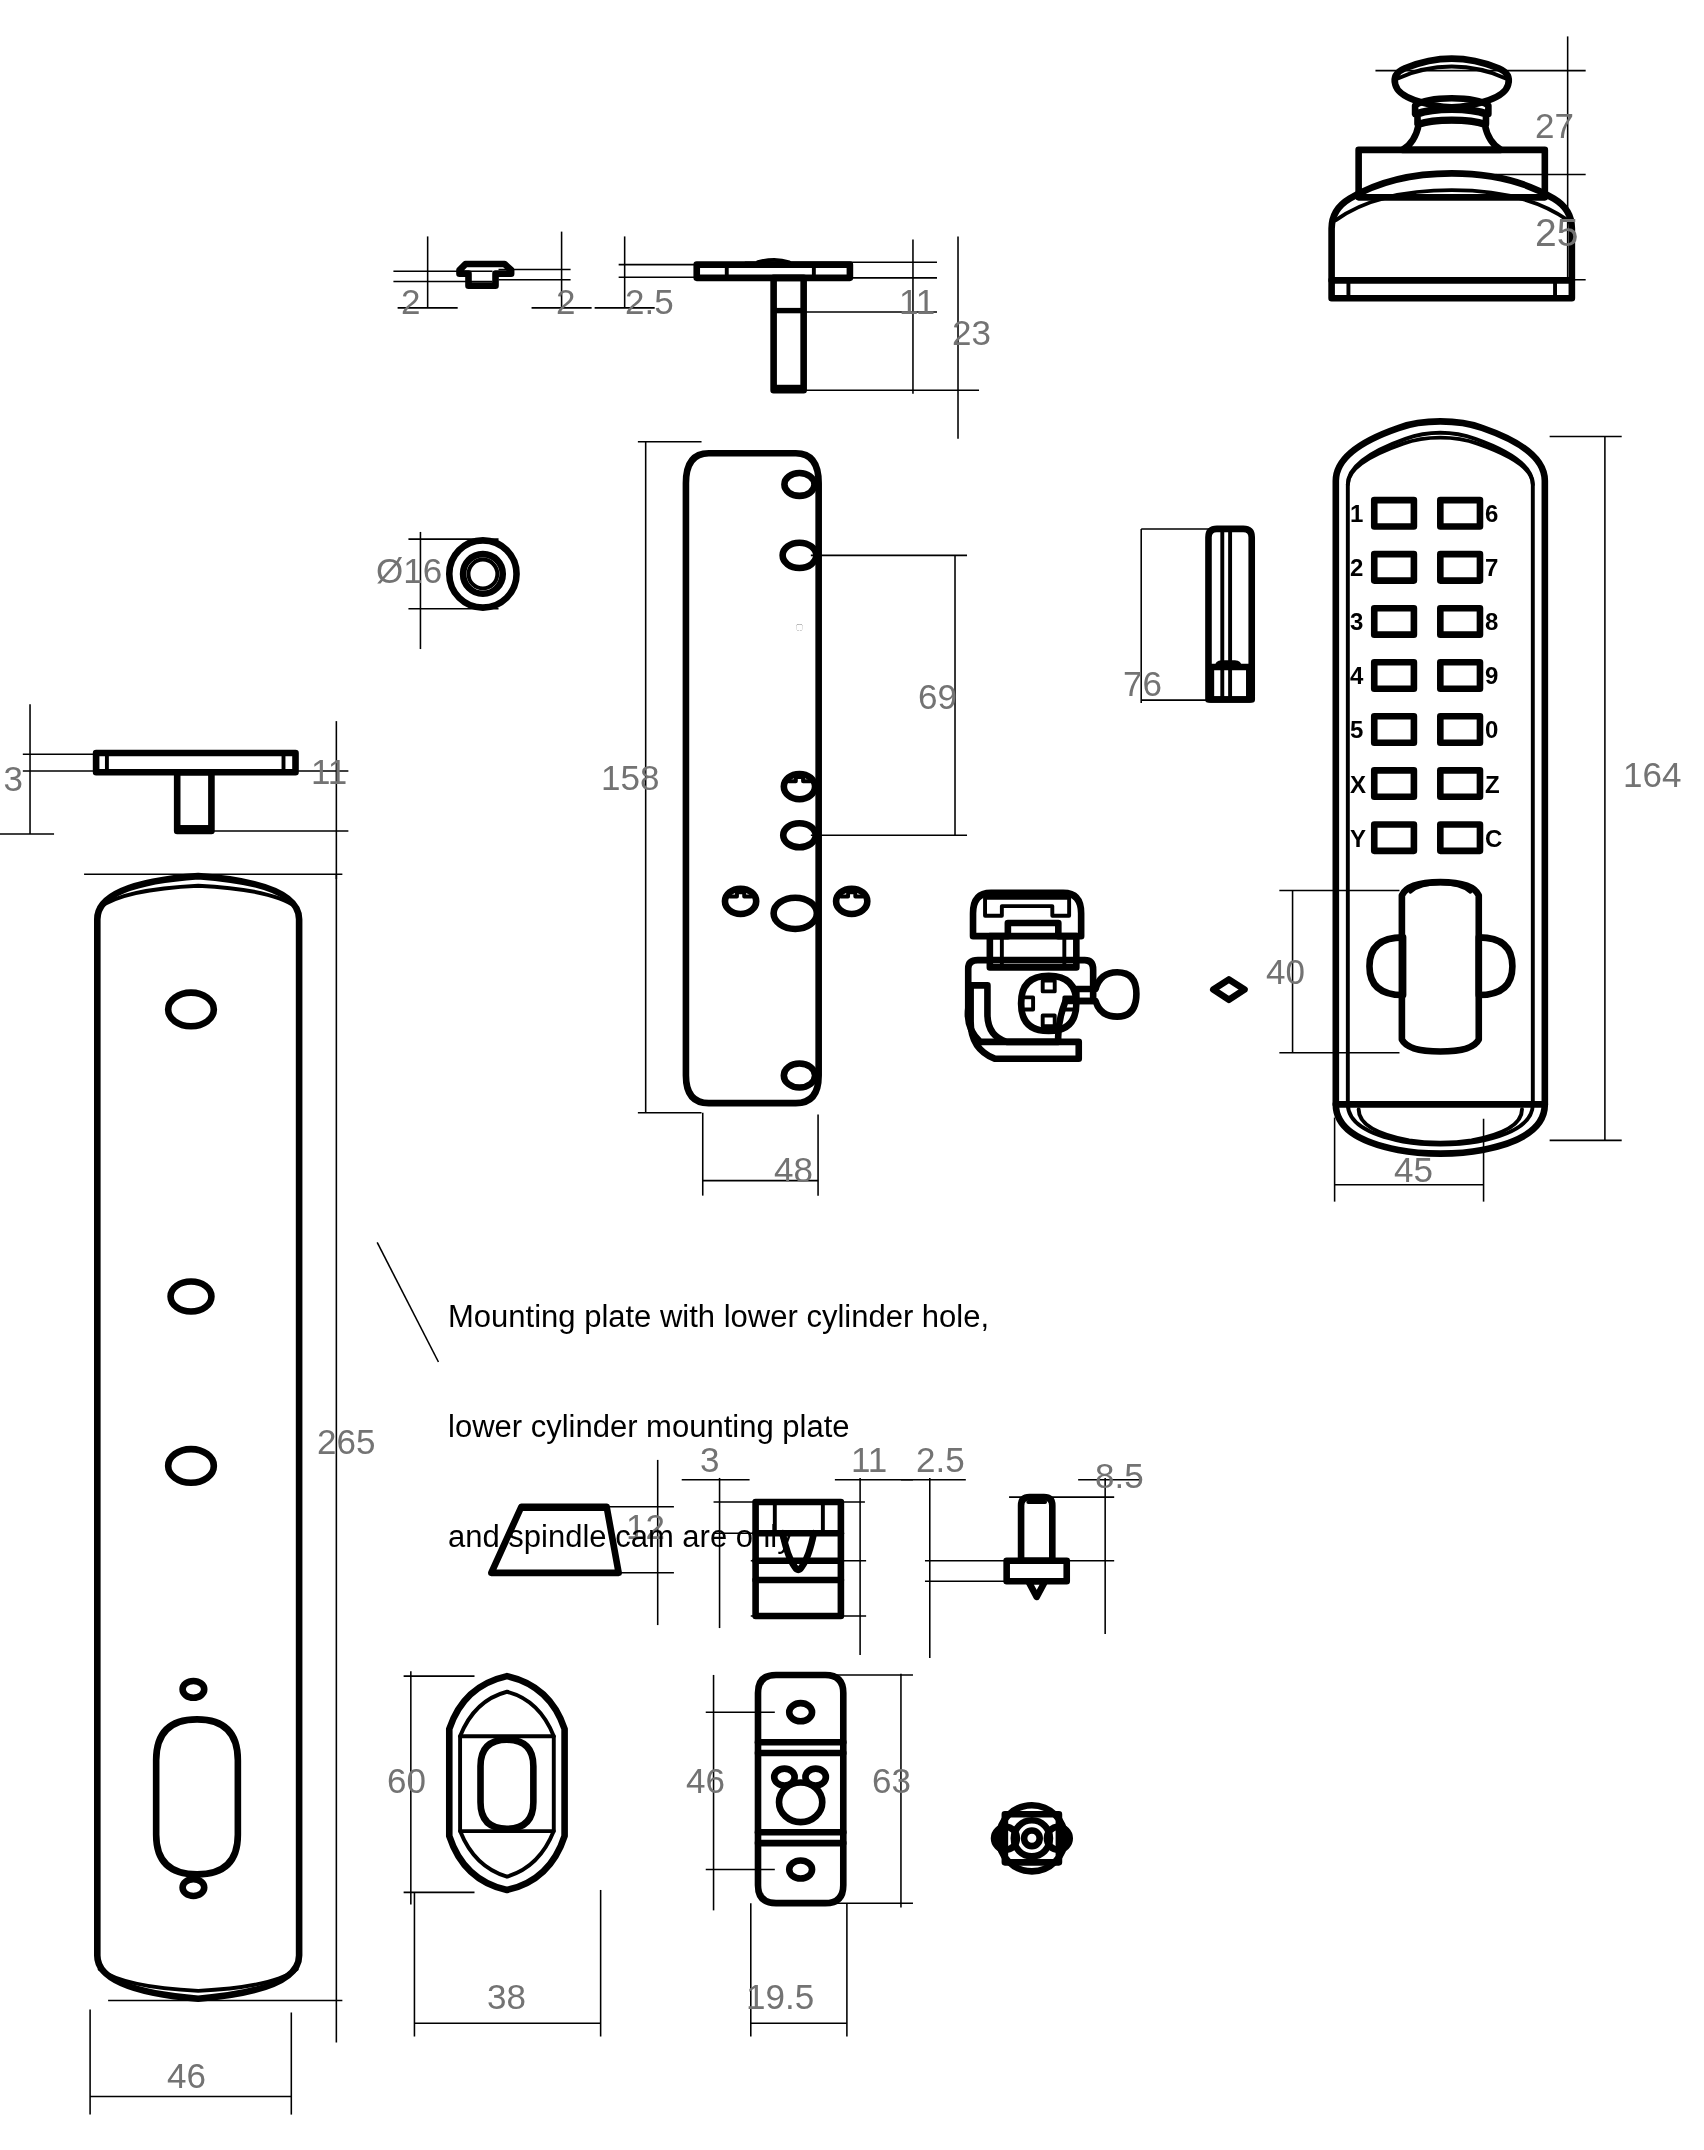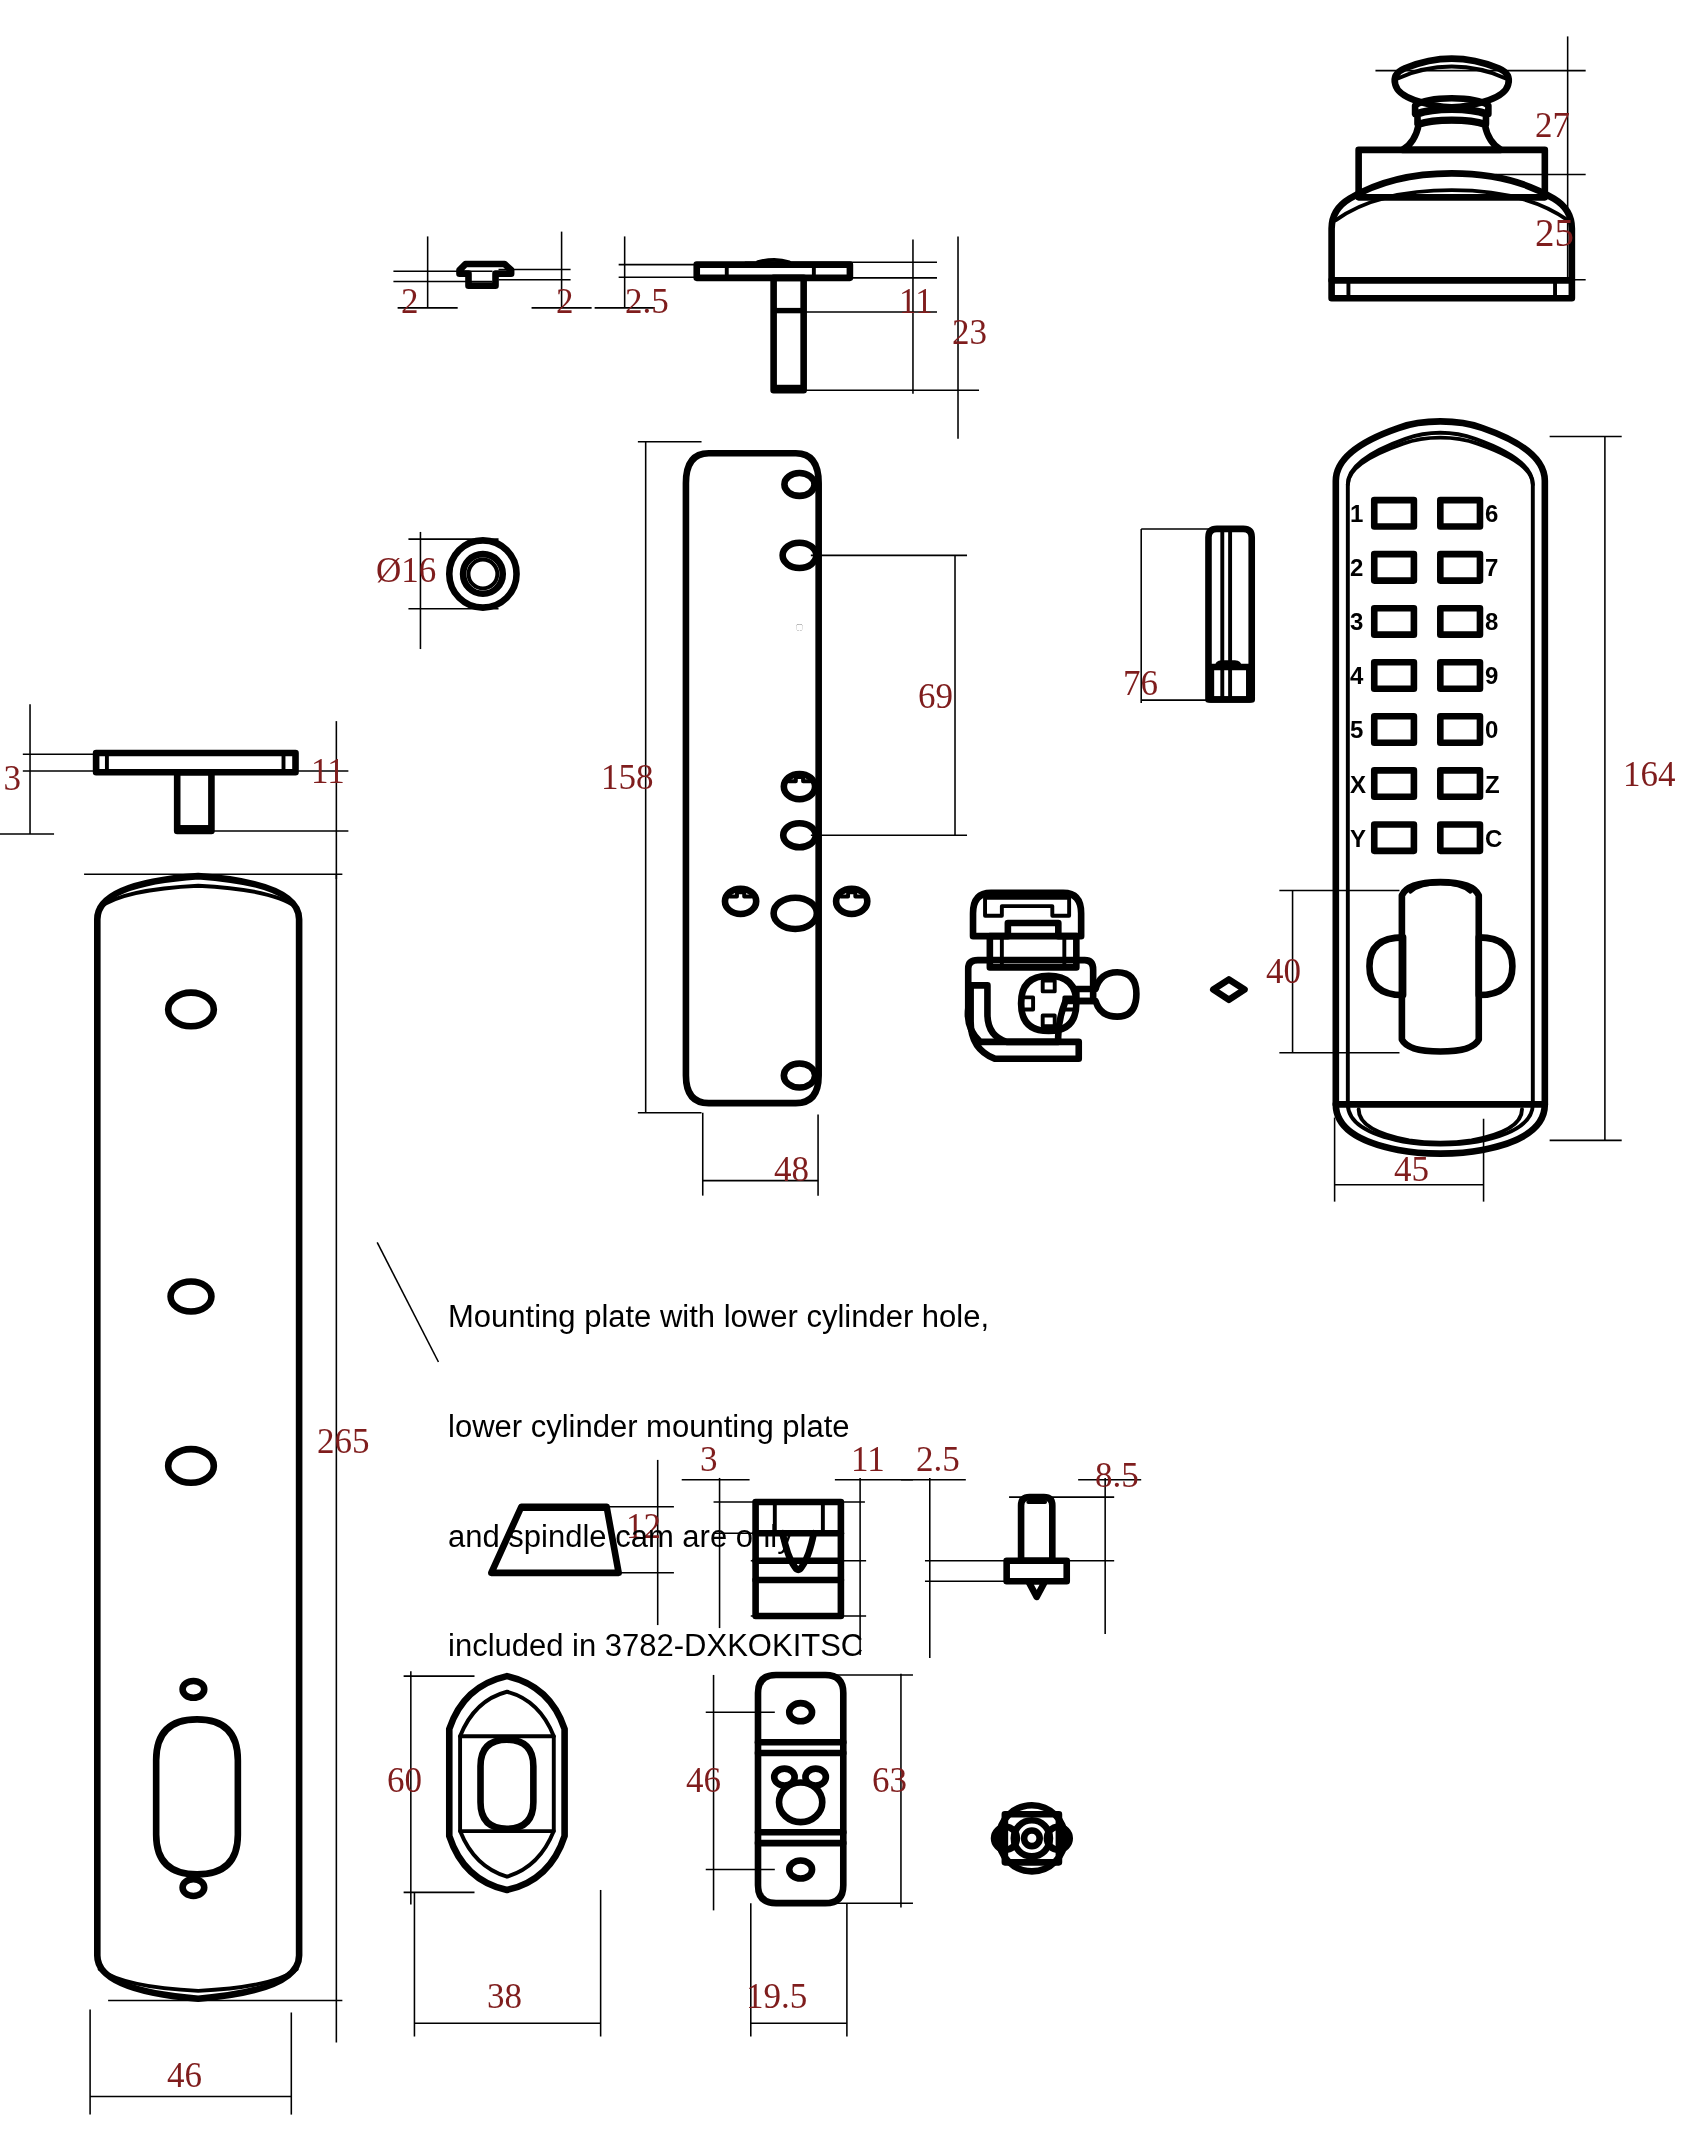--- a/index.html
+++ b/index.html
@@ -7,22 +7,22 @@
   #sheet{
     position:relative;
     width:1704px;
     height:2151px;
     background:#fff;
     overflow:hidden;
   }
   #sheet svg{position:absolute;left:0;top:0;width:1704px;height:2151px;}
   .dimtxt{
     position:absolute;
-    font-family:Liberation Serif, serif;
-    color:#7f1d1d;
+    font-family:Liberation Sans, sans-serif;
+    color:#737373;
     white-space:pre;
     line-height:1;
   }
   .note{
     position:absolute;
     font-family:"Liberation Sans", sans-serif;
     color:#000;
     font-size:31px;
     line-height:1.18;
     white-space:pre;
@@ -412,17 +412,16 @@
   <span class="kp" style="left:1350px;top:773px;">X</span>
   <span class="kp" style="left:1485px;top:773px;">Z</span>
   <span class="kp" style="left:1350px;top:827px;">Y</span>
   <span class="kp" style="left:1485px;top:827px;">C</span>
 </div>
 
 <div class="note" style="left:448px;top:1226px;">
   <div>Mounting plate with lower cylinder hole,</div>
   <div>lower cylinder mounting plate</div>
   <div>and spindle cam are only</div>
-  <div>included in 3782-DXKOKITSC</div>
 </div>
 
 </div>
 
 
 </body></html>

